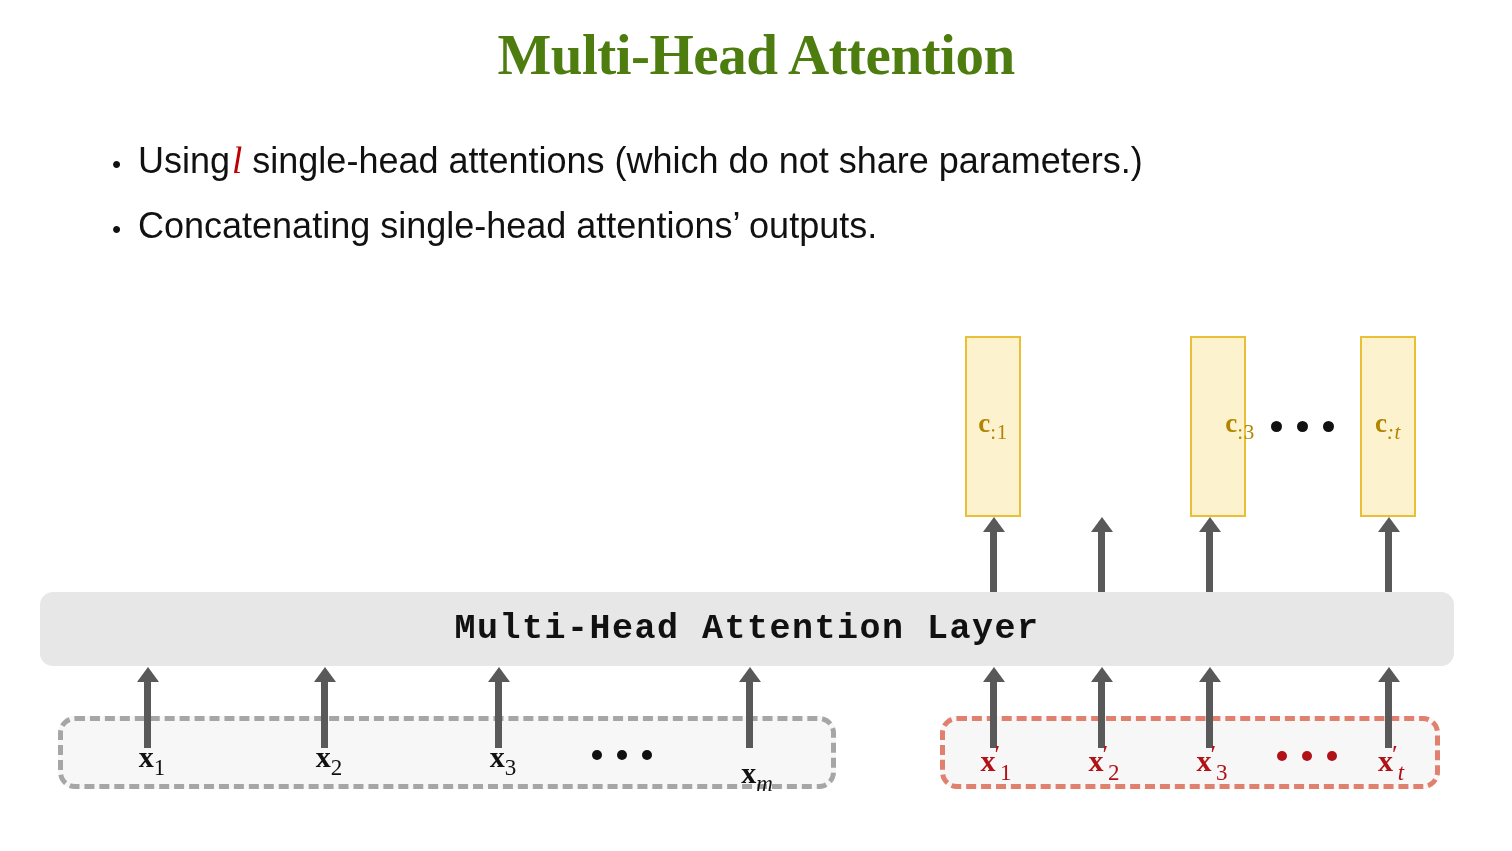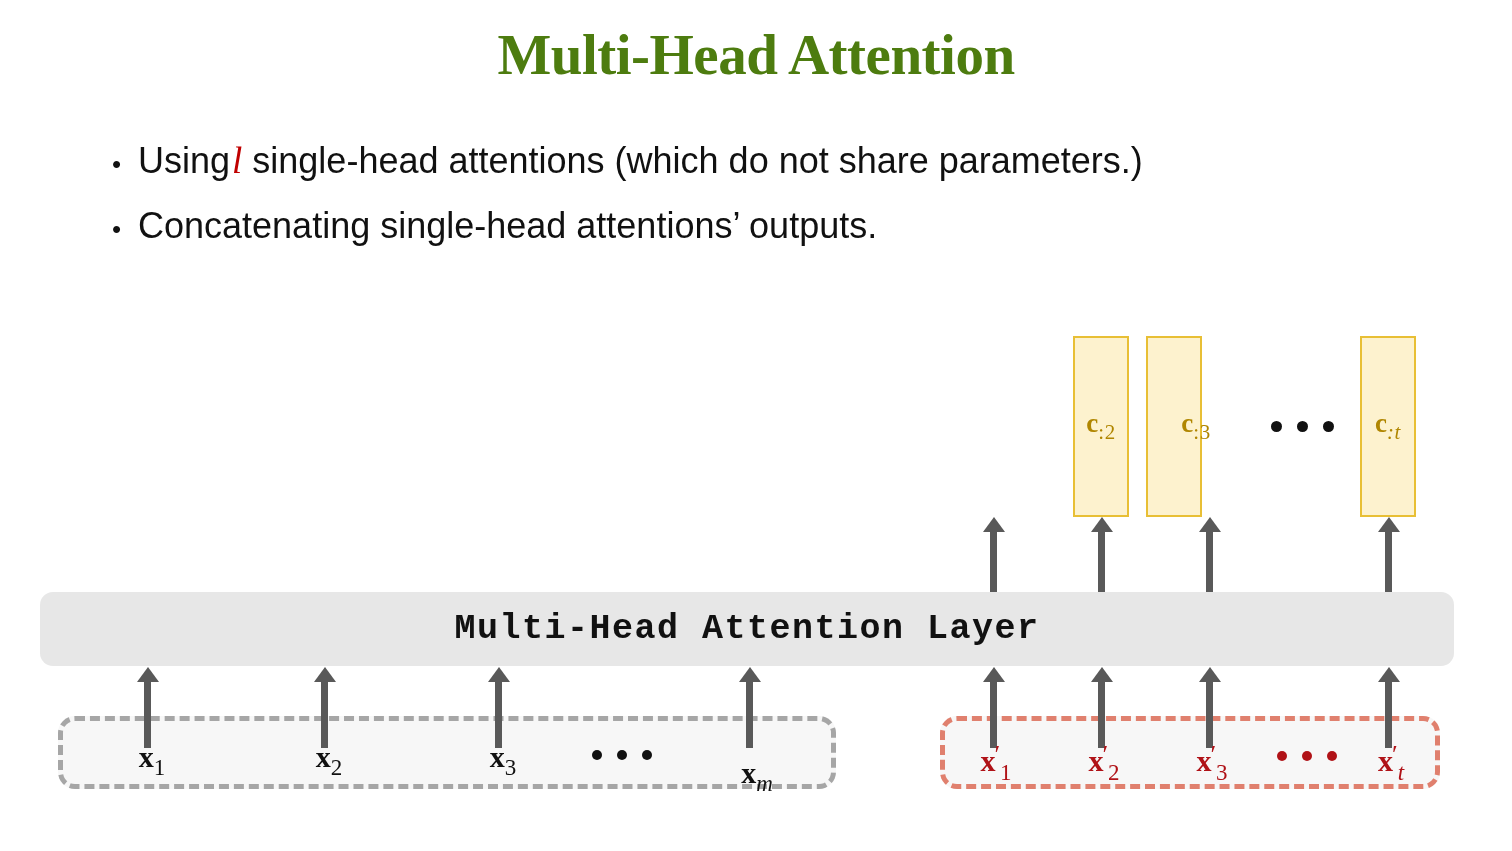--- a/index.html
+++ b/index.html
@@ -241,26 +241,26 @@
       <span class="bullet-text">Using</span>
       <span class="mathvar">l</span>
       <span class="bullet-text" style="margin-left:8px;">single-head attentions (which do not share parameters.)</span>
     </div>
     <div class="bullet-row">
       <span class="bullet-dot">•</span>
       <span class="bullet-text">Concatenating single-head attentions’ outputs.</span>
     </div>
   </div>
 
-  <div class="cbox" style="left:1073px;">
+  <div class="cbox" style="left:965px;">
     <span class="c-label">
-      <span>c</span><span class="sub">:2</span>
+      <span>c</span><span class="sub">:1</span>
     </span>
   </div>
-  <div class="cbox" style="left:1146px;padding-left:44px;">
+  <div class="cbox" style="left:1190px;padding-left:44px;">
     <span class="c-label">
       <span>c</span><span class="sub">:3</span>
     </span>
   </div>
   <div class="cbox" style="left:1360px;">
     <span class="c-label">
       <span>c</span><span class="sub sub-i">:t</span>
     </span>
   </div>
 

